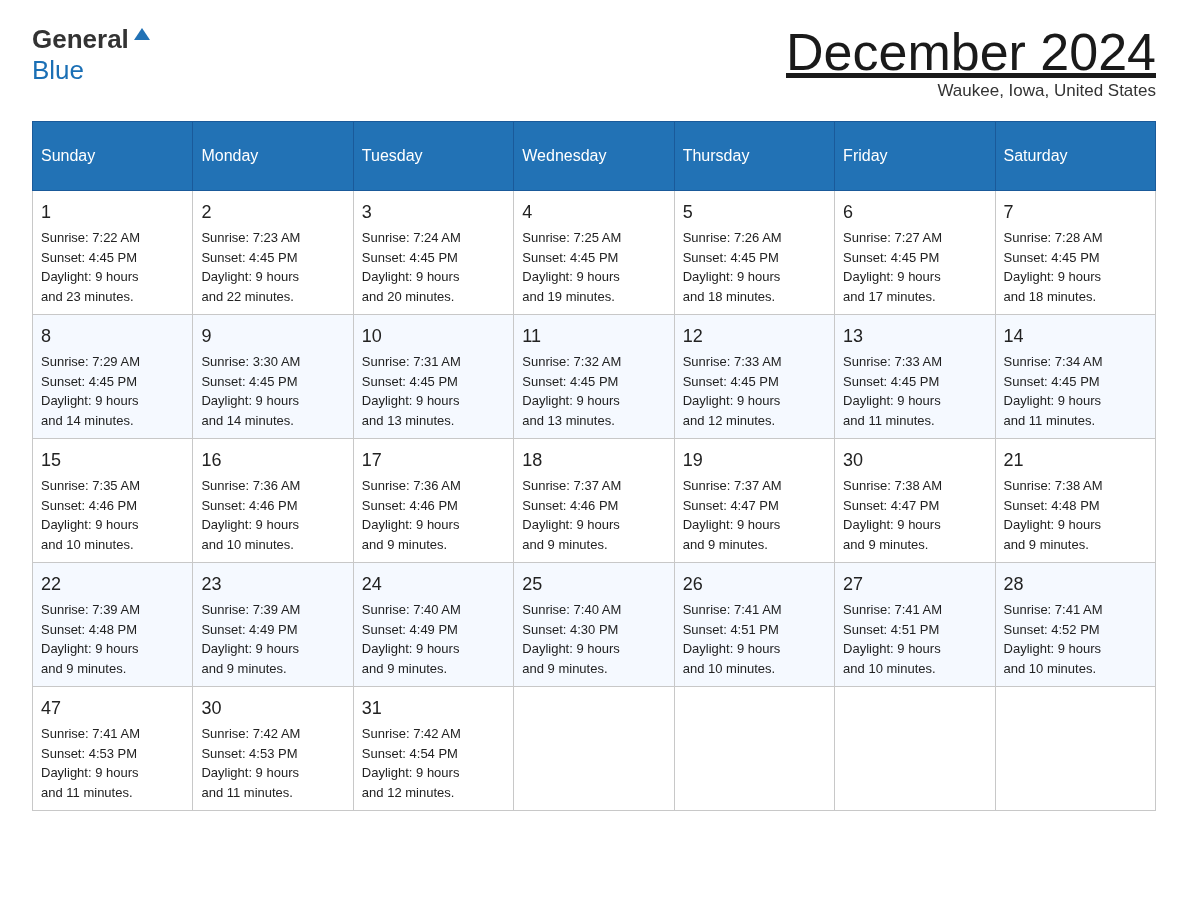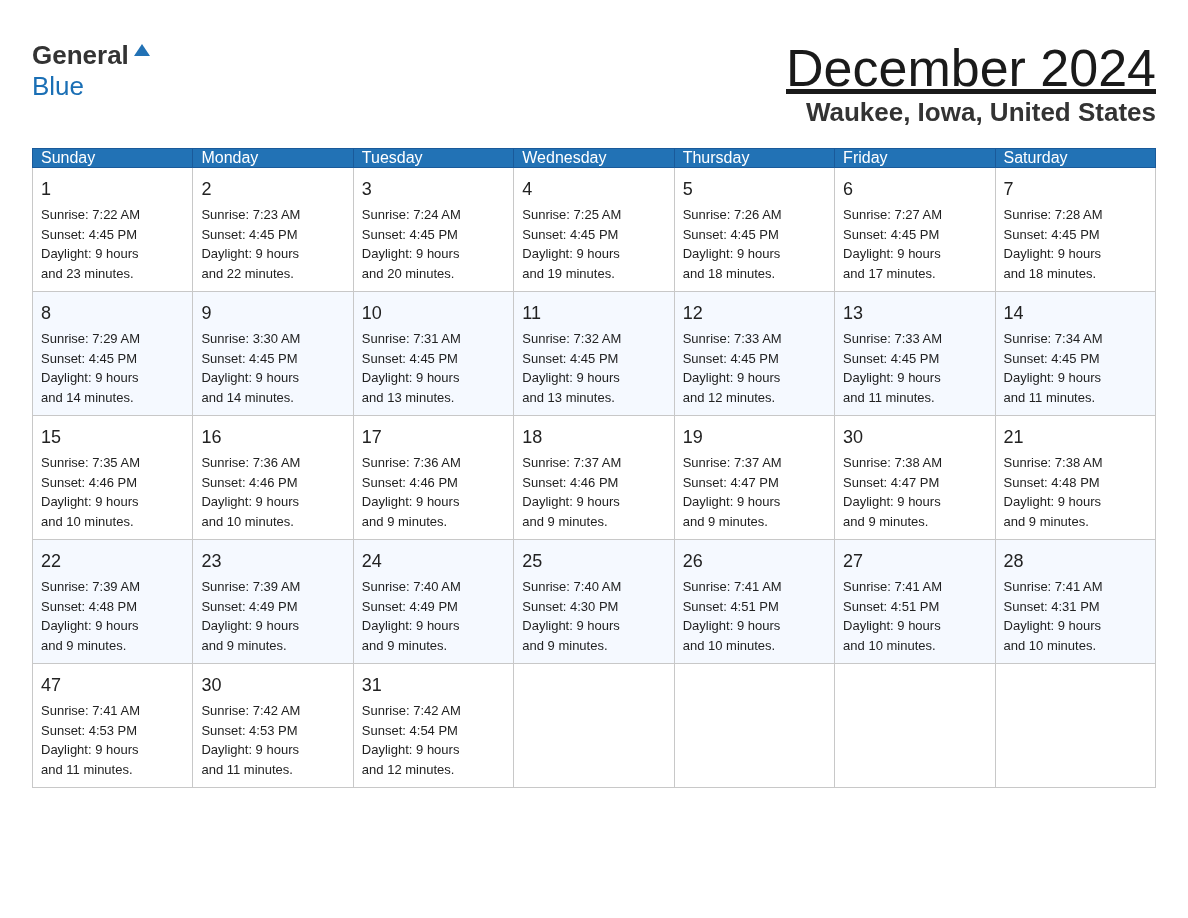--- a/index.html
+++ b/index.html
@@ -8,46 +8,45 @@
       background: #fff;
       padding: 24px 32px;
       width: 1188px;
       min-height: 918px;
     }
     .header {
       display: flex;
       justify-content: space-between;
       align-items: flex-start;
       margin-bottom: 20px;
-      margin-top: 16px;
     }
     .title-block {
       text-align: right;
     }
     .title-block h1 {
       font-size: 52px;
       font-weight: 400;
       color: #1a1a1a;
       line-height: 1.1;
       text-decoration: underline;
     }
     .title-block h2 {
-      font-size: 26px;
-      font-weight: 700;
+      font-size: 17px;
+      font-weight: 400;
       color: #333;
     }
     table {
       width: 100%;
       border-collapse: collapse;
       table-layout: fixed;
     }
     thead tr th {
       background-color: #2272b5;
       color: #fff;
-      padding: 0 8px;
+      padding: 25px 8px;
       text-align: left;
       font-size: 16px;
       font-weight: normal;
       border: 1px solid #1a5a9a;
     }
     tbody tr td {
       border: 1px solid #c8c8c8;
       vertical-align: top;
       padding: 8px;
       font-size: 13px;
@@ -154,21 +153,21 @@
         <td><span class="day-num">30</span><span>Sunrise: 7:38 AM</span><br><span>Sunset: 4:47 PM</span><br><span>Daylight: 9 hours</span><br><span>and 9 minutes.</span></td>
         <td><span class="day-num">21</span><span>Sunrise: 7:38 AM</span><br><span>Sunset: 4:48 PM</span><br><span>Daylight: 9 hours</span><br><span>and 9 minutes.</span></td>
       </tr>
       <tr>
         <td><span class="day-num">22</span><span>Sunrise: 7:39 AM</span><br><span>Sunset: 4:48 PM</span><br><span>Daylight: 9 hours</span><br><span>and 9 minutes.</span></td>
         <td><span class="day-num">23</span><span>Sunrise: 7:39 AM</span><br><span>Sunset: 4:49 PM</span><br><span>Daylight: 9 hours</span><br><span>and 9 minutes.</span></td>
         <td><span class="day-num">24</span><span>Sunrise: 7:40 AM</span><br><span>Sunset: 4:49 PM</span><br><span>Daylight: 9 hours</span><br><span>and 9 minutes.</span></td>
         <td><span class="day-num">25</span><span>Sunrise: 7:40 AM</span><br><span>Sunset: 4:30 PM</span><br><span>Daylight: 9 hours</span><br><span>and 9 minutes.</span></td>
         <td><span class="day-num">26</span><span>Sunrise: 7:41 AM</span><br><span>Sunset: 4:51 PM</span><br><span>Daylight: 9 hours</span><br><span>and 10 minutes.</span></td>
         <td><span class="day-num">27</span><span>Sunrise: 7:41 AM</span><br><span>Sunset: 4:51 PM</span><br><span>Daylight: 9 hours</span><br><span>and 10 minutes.</span></td>
-        <td><span class="day-num">28</span><span>Sunrise: 7:41 AM</span><br><span>Sunset: 4:31 PM</span><br><span>Daylight: 9 hours</span><br><span>and 10 minutes.</span></td>
+        <td><span class="day-num">28</span><span>Sunrise: 7:41 AM</span><br><span>Sunset: 4:52 PM</span><br><span>Daylight: 9 hours</span><br><span>and 10 minutes.</span></td>
       </tr>
       <tr>
         <td><span class="day-num">47</span><span>Sunrise: 7:41 AM</span><br><span>Sunset: 4:53 PM</span><br><span>Daylight: 9 hours</span><br><span>and 11 minutes.</span></td>
         <td><span class="day-num">30</span><span>Sunrise: 7:42 AM</span><br><span>Sunset: 4:53 PM</span><br><span>Daylight: 9 hours</span><br><span>and 11 minutes.</span></td>
         <td><span class="day-num">31</span><span>Sunrise: 7:42 AM</span><br><span>Sunset: 4:54 PM</span><br><span>Daylight: 9 hours</span><br><span>and 12 minutes.</span></td>
         <td class="empty-cell"></td>
         <td class="empty-cell"></td>
         <td class="empty-cell"></td>
         <td class="empty-cell"></td>
       </tr>

